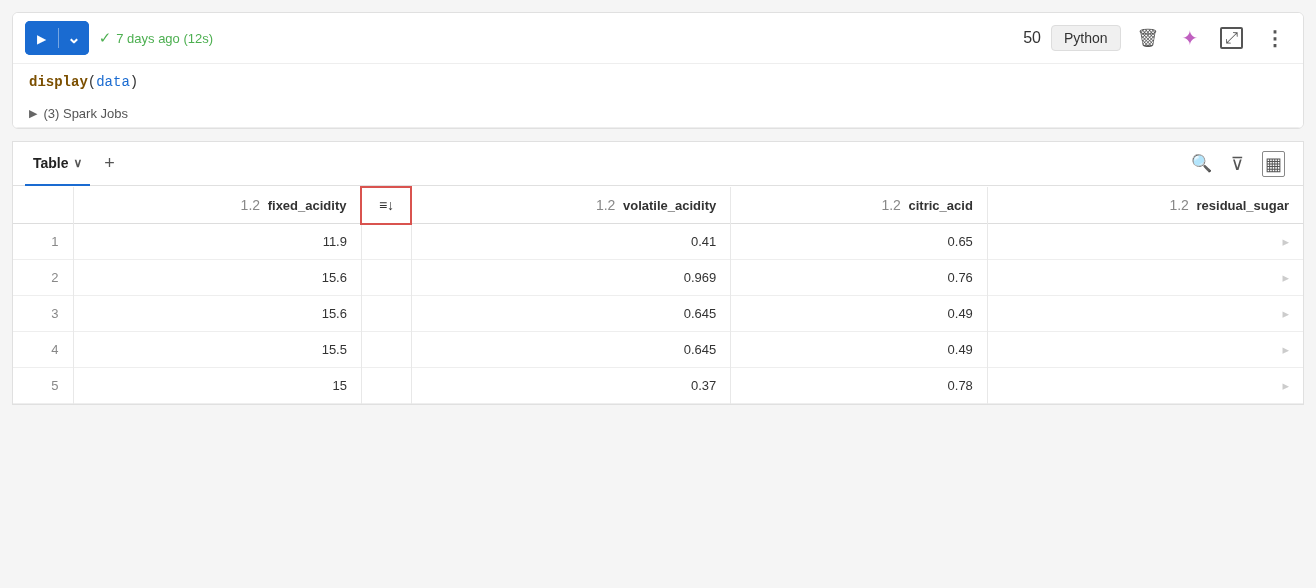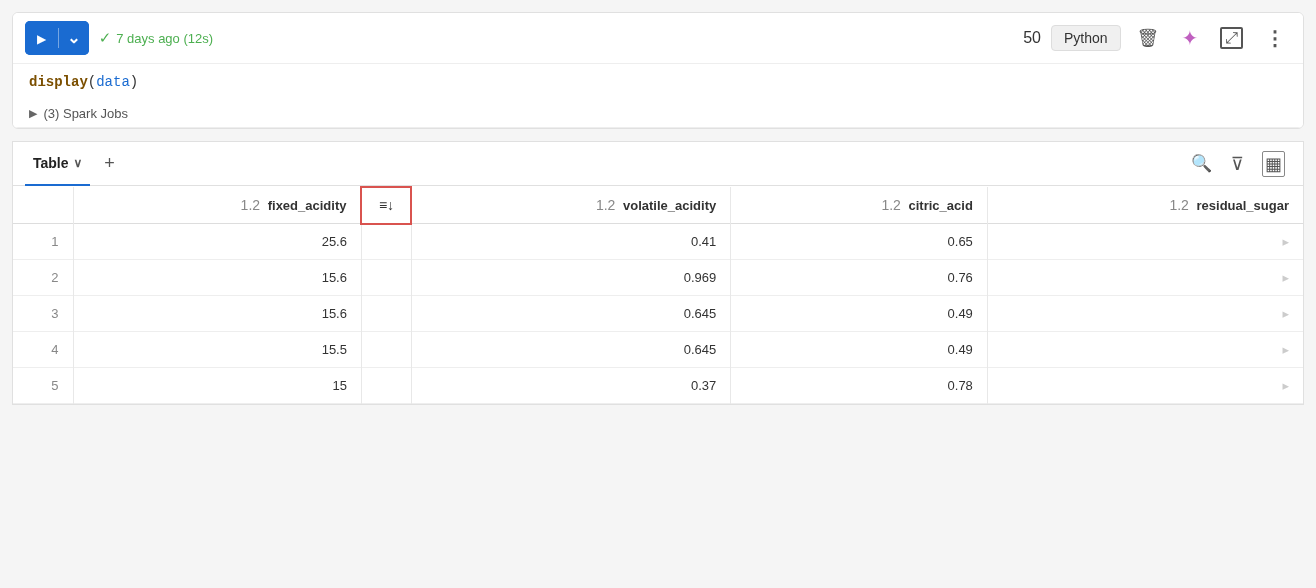--- a/index.html
+++ b/index.html
@@ -388,21 +388,21 @@
           </th>
           <th style="border-right: none;">
             <span class="col-type">1.2</span>
             <span>residual_sugar</span>
           </th>
         </tr>
       </thead>
       <tbody id="table-body">
       <tr>
     <td>1</td>
-    <td>25.6</td>
+    <td>11.9</td>
     <td></td>
     <td>0.41</td>
     <td>0.65</td>
     <td style="border-right:none; color:#ccc; text-align:right;">▸</td>
   </tr>
           <tr>
     <td>2</td>
     <td>15.6</td>
     <td></td>
     <td>0.969</td>

